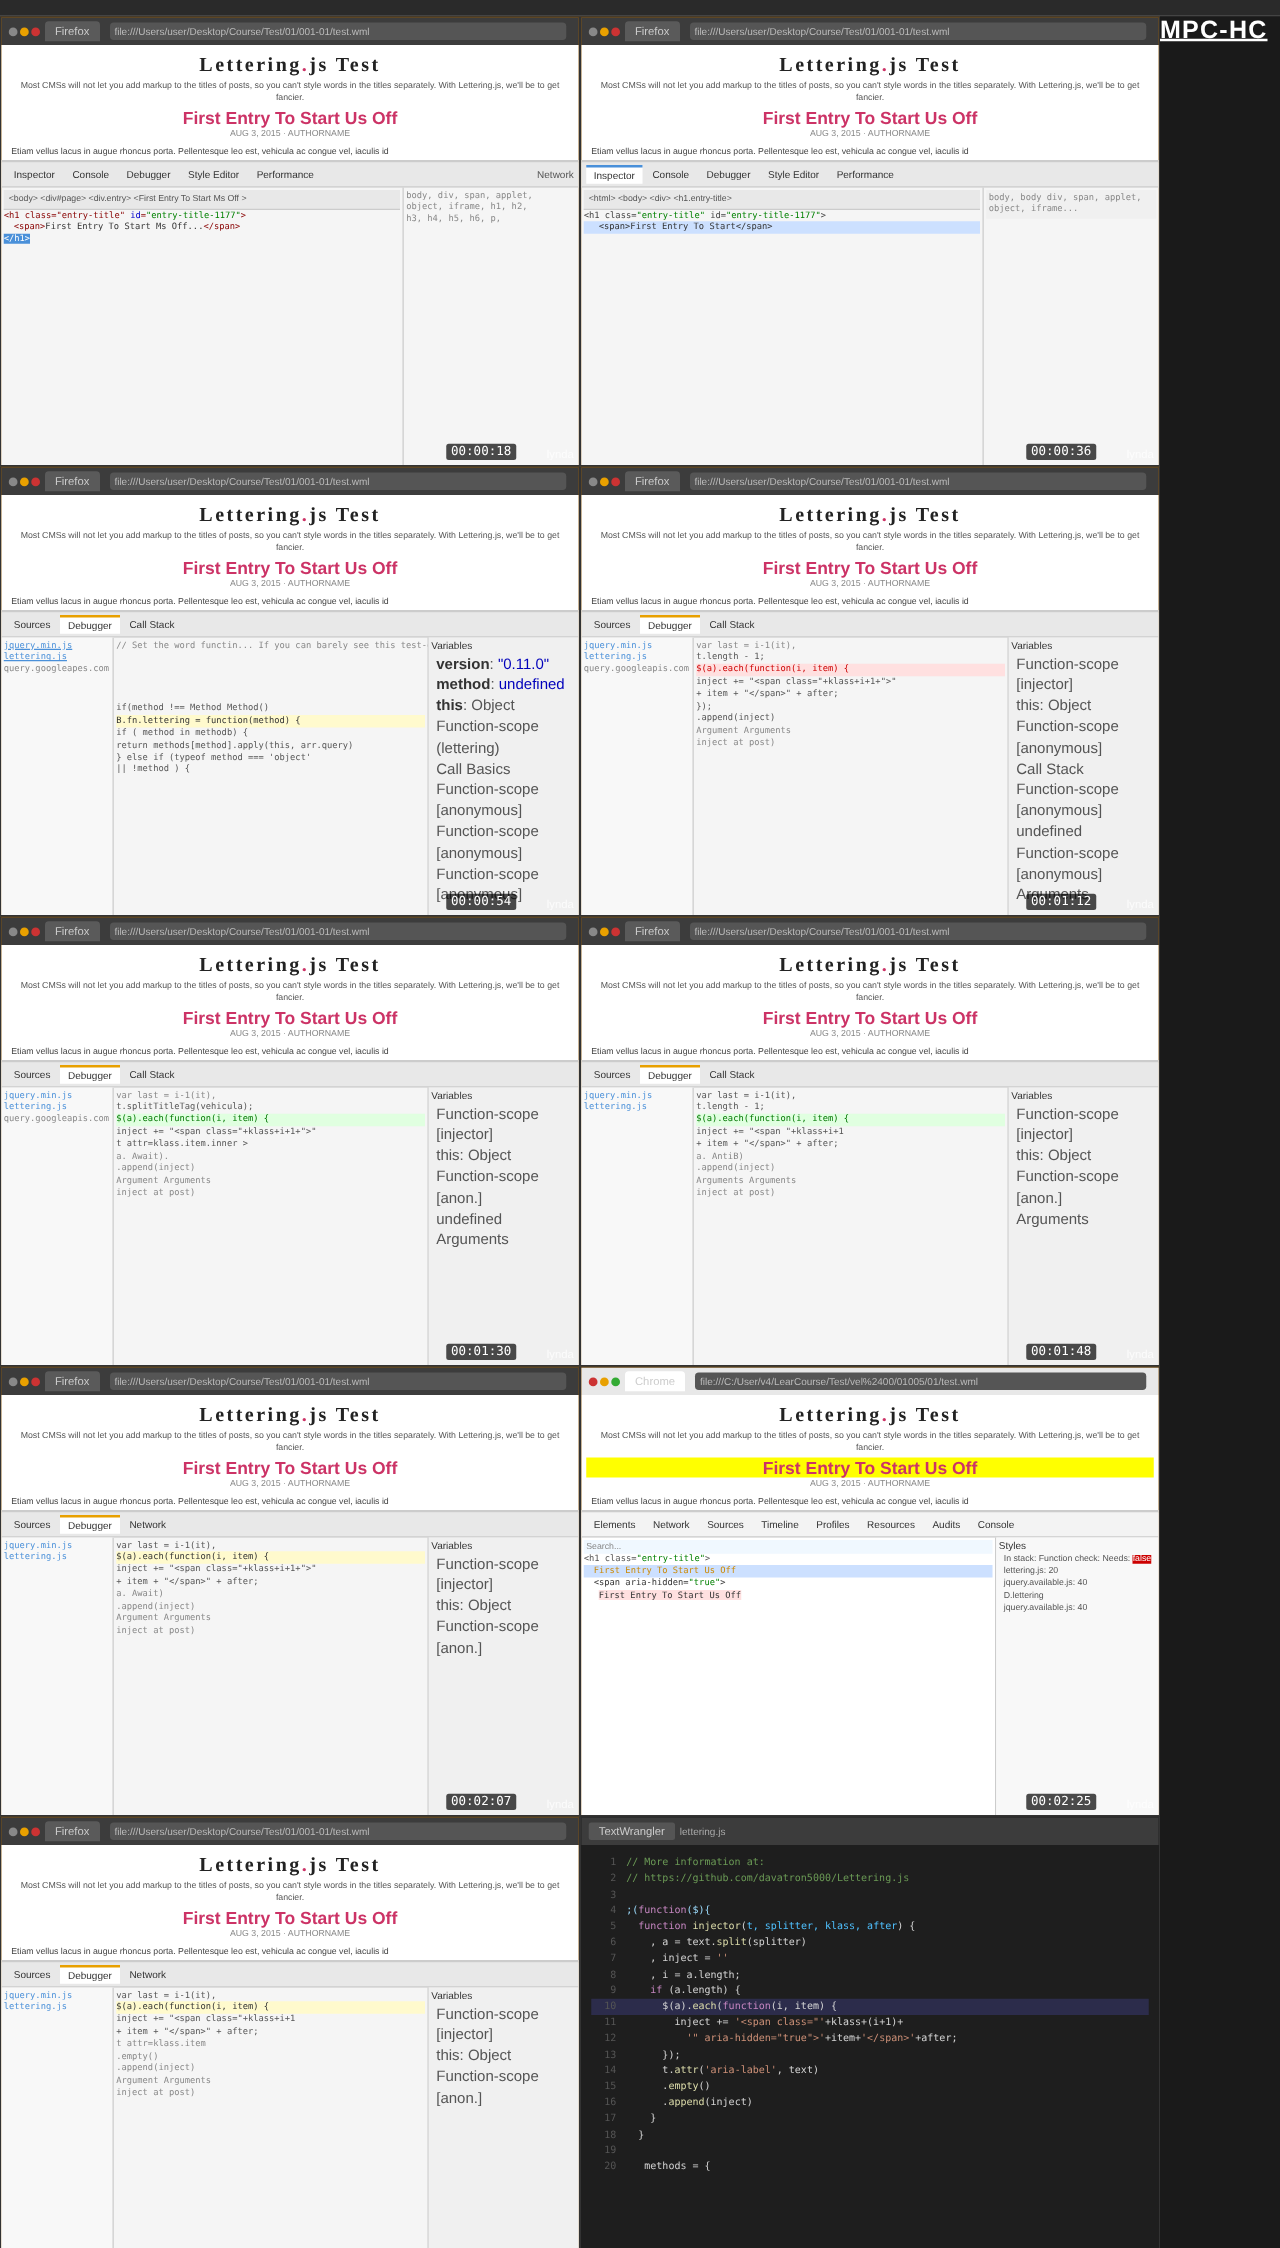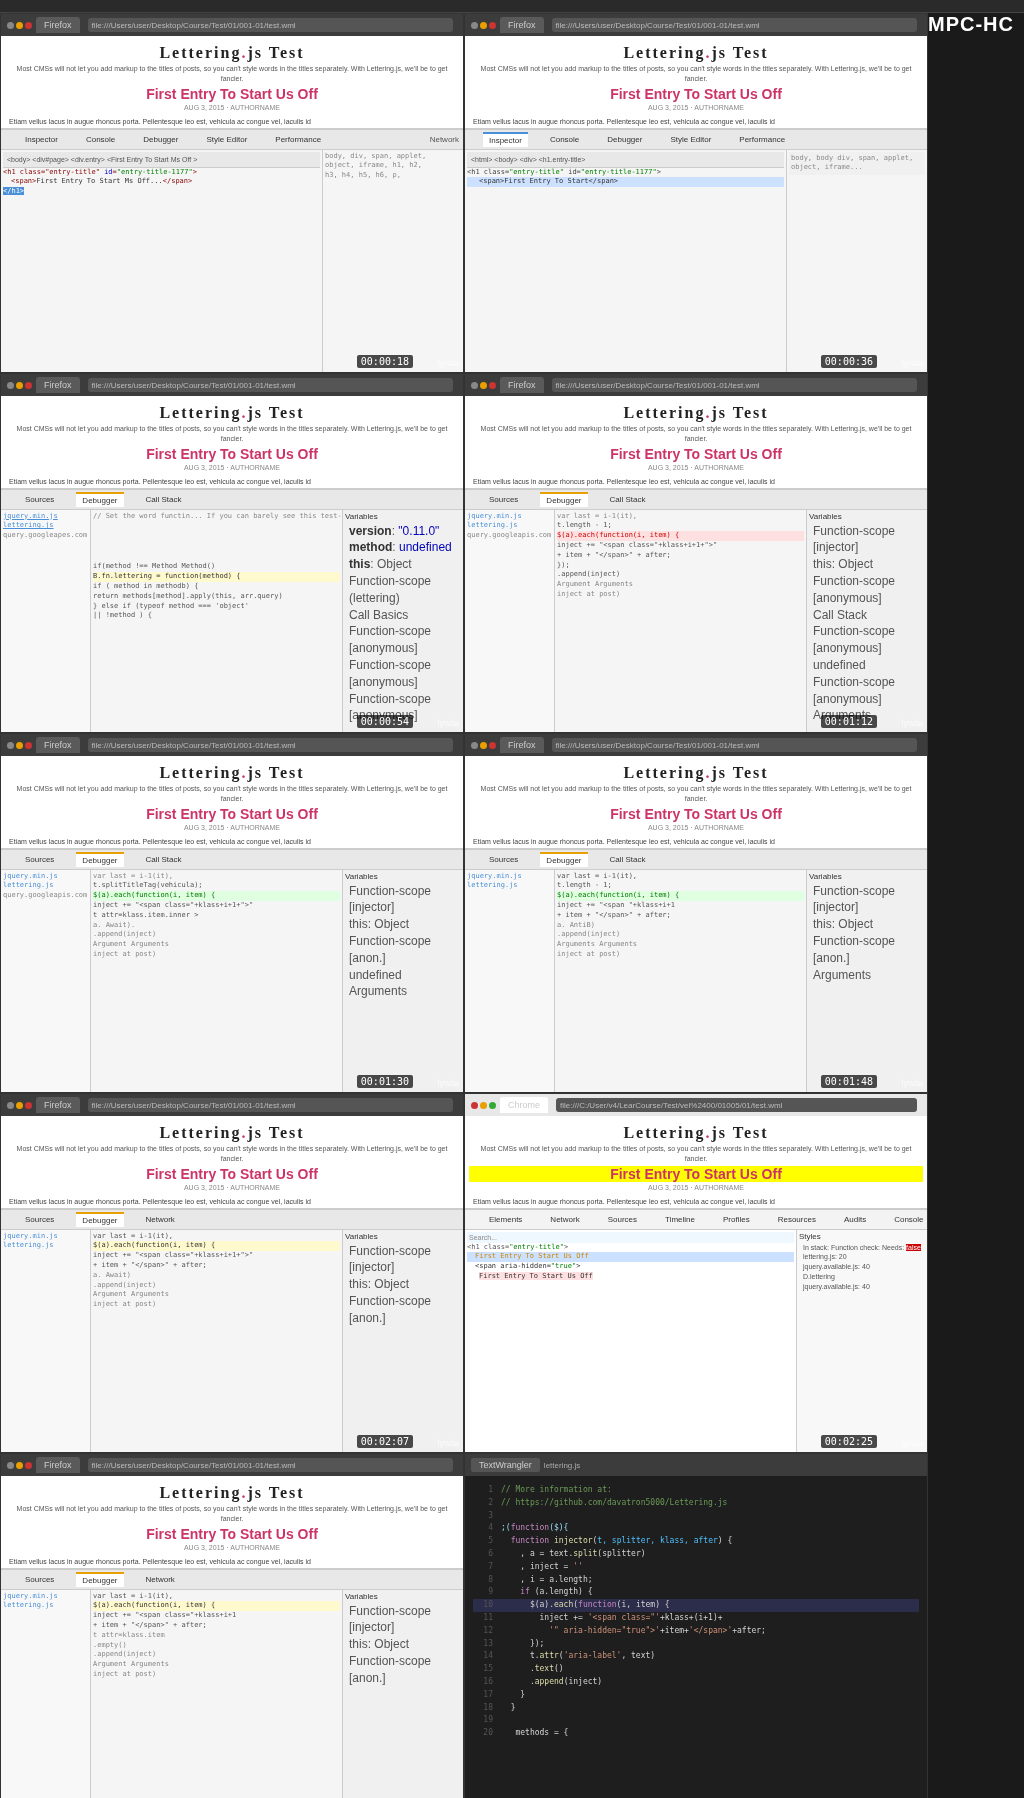--- a/index.html
+++ b/index.html
@@ -21,20 +21,21 @@
       line-height: 1.6;
       border-bottom: 1px solid #444;
     }
     .info-bar .logo {
       float: right;
       font-weight: bold;
       font-size: 20px;
       color: #fff;
       letter-spacing: 1px;
       margin-top: 2px;
+      text-decoration: underline;
     }
 
     
     .grid {
       display: grid;
       grid-template-columns: 1fr 1fr;
       gap: 0;
     }
 
     .thumb {
@@ -163,21 +164,20 @@
       gap: 2px;
       padding: 0 4px;
       border-bottom: 1px solid #ccc;
     }
 
     .devtools-tab {
       font-size: 8px;
       padding: 2px 6px;
       color: #333;
       cursor: pointer;
-      margin-left: 14px;
     }
 
     .devtools-tab.active {
       background: #fff;
       border-top: 2px solid #4a90d9;
       color: #333;
     }
 
     .devtools-tab.active-orange {
       background: #fff;
@@ -816,21 +816,21 @@
         <div class="line"><span class="line-num">5</span>  <span class="kw">function</span> <span class="fn">injector</span>(<span class="param">t, splitter, klass, after</span>) {</div>
         <div class="line"><span class="line-num">6</span>    , a = text.<span class="fn">split</span>(splitter)</div>
         <div class="line"><span class="line-num">7</span>    , inject = <span class="str">''</span></div>
         <div class="line"><span class="line-num">8</span>    , i = a.length;</div>
         <div class="line"><span class="line-num">9</span>    <span class="kw">if</span> (a.length) {</div>
         <div class="line selected-line"><span class="line-num">10</span>      $(a).<span class="fn">each</span>(<span class="kw">function</span>(i, item) {</div>
         <div class="line"><span class="line-num">11</span>        inject += <span class="str">'&lt;span class="'</span>+klass+(i+1)+</div>
         <div class="line"><span class="line-num">12</span>          <span class="str">'" aria-hidden="true"&gt;'</span>+item+<span class="str">'&lt;/span&gt;'</span>+after;</div>
         <div class="line"><span class="line-num">13</span>      });</div>
         <div class="line"><span class="line-num">14</span>      t.<span class="fn">attr</span>(<span class="str">'aria-label'</span>, text)</div>
-        <div class="line"><span class="line-num">15</span>      .<span class="fn">text</span>()</div>
+        <div class="line"><span class="line-num">15</span>      .<span class="fn">empty</span>()</div>
         <div class="line"><span class="line-num">16</span>      .<span class="fn">append</span>(inject)</div>
         <div class="line"><span class="line-num">17</span>    }</div>
         <div class="line"><span class="line-num">18</span>  }</div>
         <div class="line"><span class="line-num">19</span></div>
         <div class="line"><span class="line-num">20</span>   methods = {</div>
 
       </div>
     </div>
 
   </div>

